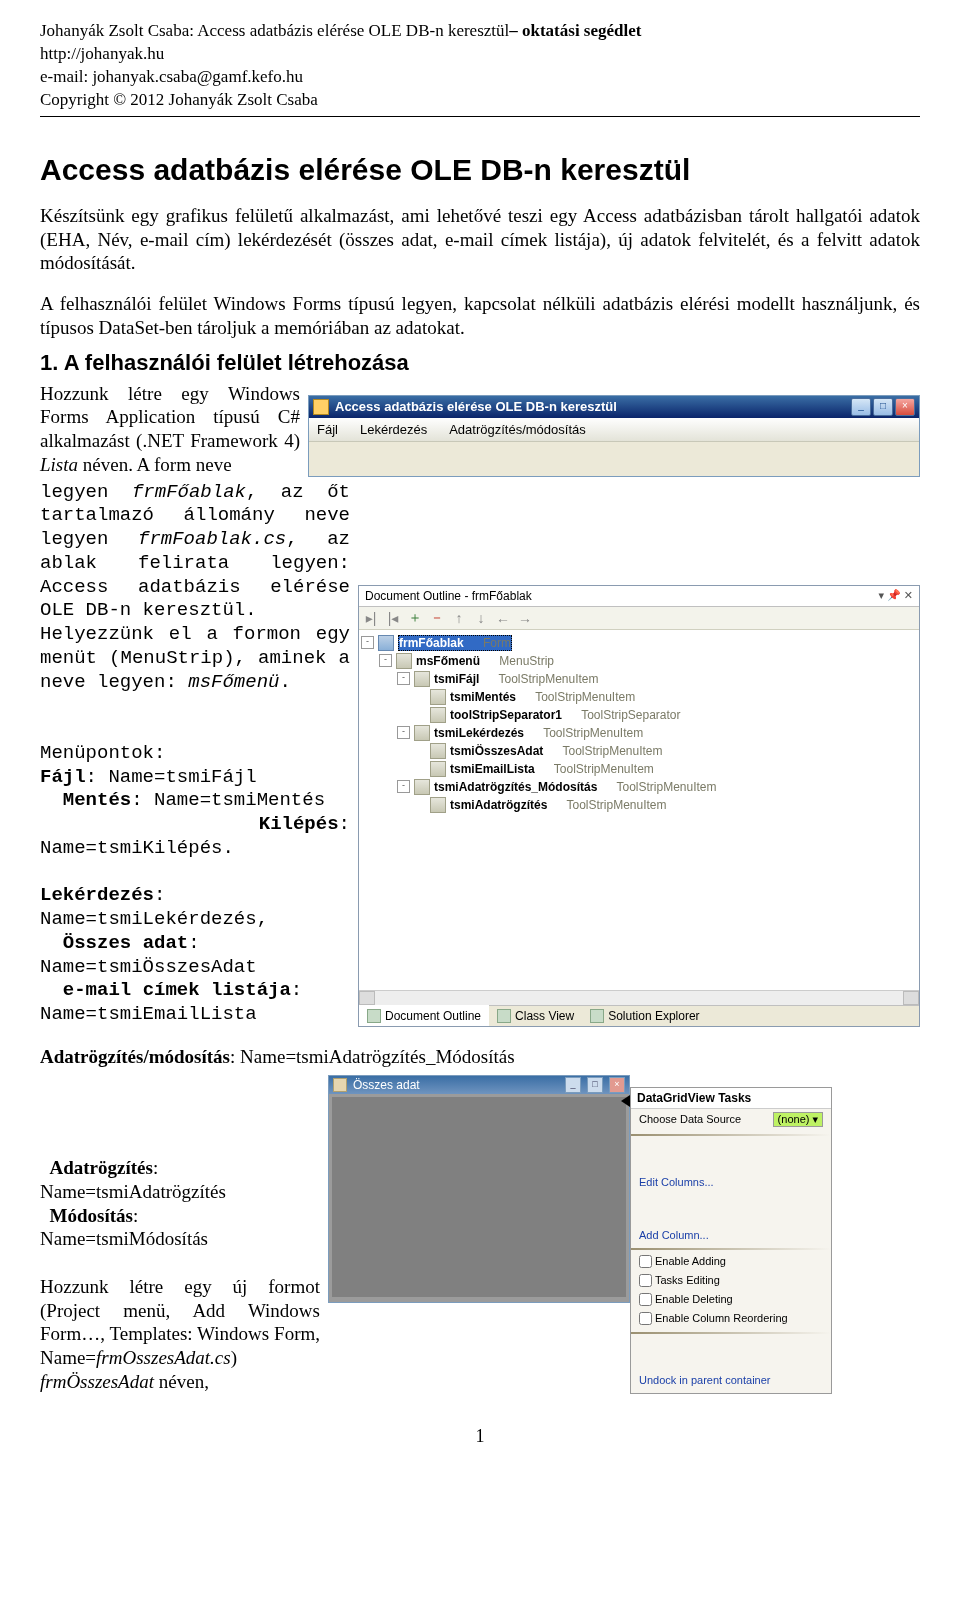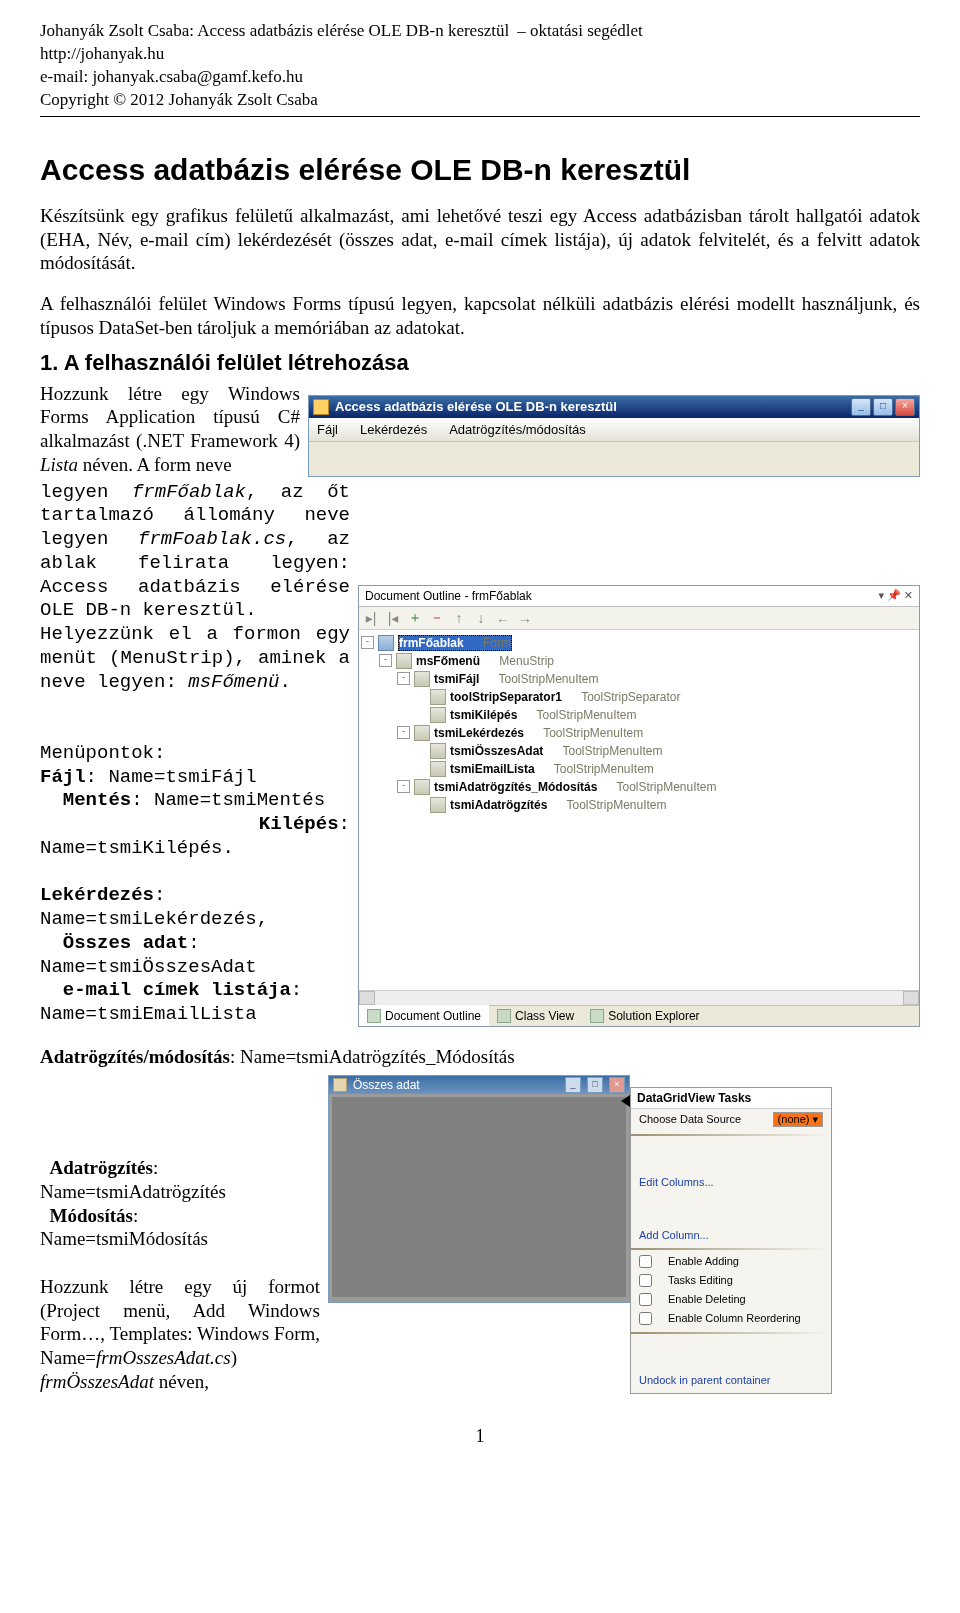--- a/index.html
+++ b/index.html
@@ -7,21 +7,21 @@
     padding: 20px 40px;
     font-family: "Times New Roman", serif;
     background: #fff;
     color: #000;
     width: 880px;
   }
   .header-line {
     font-size: 17px;
     line-height: 1.35;
   }
-  .header-line .title-bold { font-weight: normal; padding-left: 8px; }
+  .header-line .title-bold { font-weight: bold; }
   hr.divider {
     border: none;
     border-top: 1px solid #000;
     margin: 4px 0 36px 0;
   }
   h1.page-title {
     font-family: Arial, Helvetica, sans-serif;
     font-size: 30px;
     font-weight: bold;
     margin: 0 0 8px 0;
@@ -155,23 +155,23 @@
   .tb2 .mini.close{background:#e29a90;color:#fff;}
   .tasks {
     width: 200px;
     border: 1px solid #9a9a9a;
     background: #f6f4ee;
     font-family: Tahoma, Arial, sans-serif;
     font-size: 11px;
     padding-bottom:4px;
   }
   .tasks-title{ background:#fff; border-bottom:1px solid #ccc; padding:3px 6px; font-weight:bold; font-size:12px;}
-  .tasks-row{ display:flex; align-items:center; padding:3px 8px; gap:16px;}
+  .tasks-row{ display:flex; align-items:center; padding:3px 8px; gap:3px;}
   .tasks-row .tlink{ color:#1a3fa8;margin-top:35px;}
-  .tasks-row .dd{ margin-left:auto; border:1px solid #9a9a9a; padding:0 4px; background:#f97316; font-size:11px;}
+  .tasks-row .dd{ margin-left:auto; border:1px solid #9a9a9a; padding:0 4px; background:#bef264; font-size:11px;}
   .tasks-row input[type=checkbox]{ margin:0;}
   .tasks-divider{background:linear-gradient(to right,#9a8f70,#f6f4ee);height:2px;margin:4px 0 2px 0;}
   .arrowhead{position:relative; left:-9px; top:20px; width:0;height:0;border-top:6px solid transparent;border-bottom:6px solid transparent;border-right:9px solid #000;}
 
   .page-num{ text-align:center; font-size:18px; margin-top:32px;}
   b{font-weight:bold;}
 </style>
 </head>
 <body>
 
@@ -262,26 +262,26 @@
             <span class="lbl"><b>msFőmenü</b><span class="typ"> MenuStrip</span></span>
           </div>
           <div class="tnode ind2">
             <span class="expander">-</span>
             <span class="item-icon"></span>
             <span class="lbl"><b>tsmiFájl</b><span class="typ"> ToolStripMenuItem</span></span>
           </div>
           <div class="tnode ind3">
             <span class="expander blank"></span>
             <span class="item-icon"></span>
+            <span class="lbl"><b>tsmiMentés</b><span class="typ"> ToolStripMenuItem</span></span>
+          </div>
+          <div class="tnode ind3">
+            <span class="expander blank"></span>
+            <span class="item-icon"></span>
             <span class="lbl"><b>toolStripSeparator1</b><span class="typ"> ToolStripSeparator</span></span>
-          </div>
-          <div class="tnode ind3">
-            <span class="expander blank"></span>
-            <span class="item-icon"></span>
-            <span class="lbl"><b>tsmiKilépés</b><span class="typ"> ToolStripMenuItem</span></span>
           </div>
           <div class="tnode ind2">
             <span class="expander">-</span>
             <span class="item-icon"></span>
             <span class="lbl"><b>tsmiLekérdezés</b><span class="typ"> ToolStripMenuItem</span></span>
           </div>
           <div class="tnode ind3">
             <span class="expander blank"></span>
             <span class="item-icon"></span>
             <span class="lbl"><b>tsmiÖsszesAdat</b><span class="typ"> ToolStripMenuItem</span></span>

